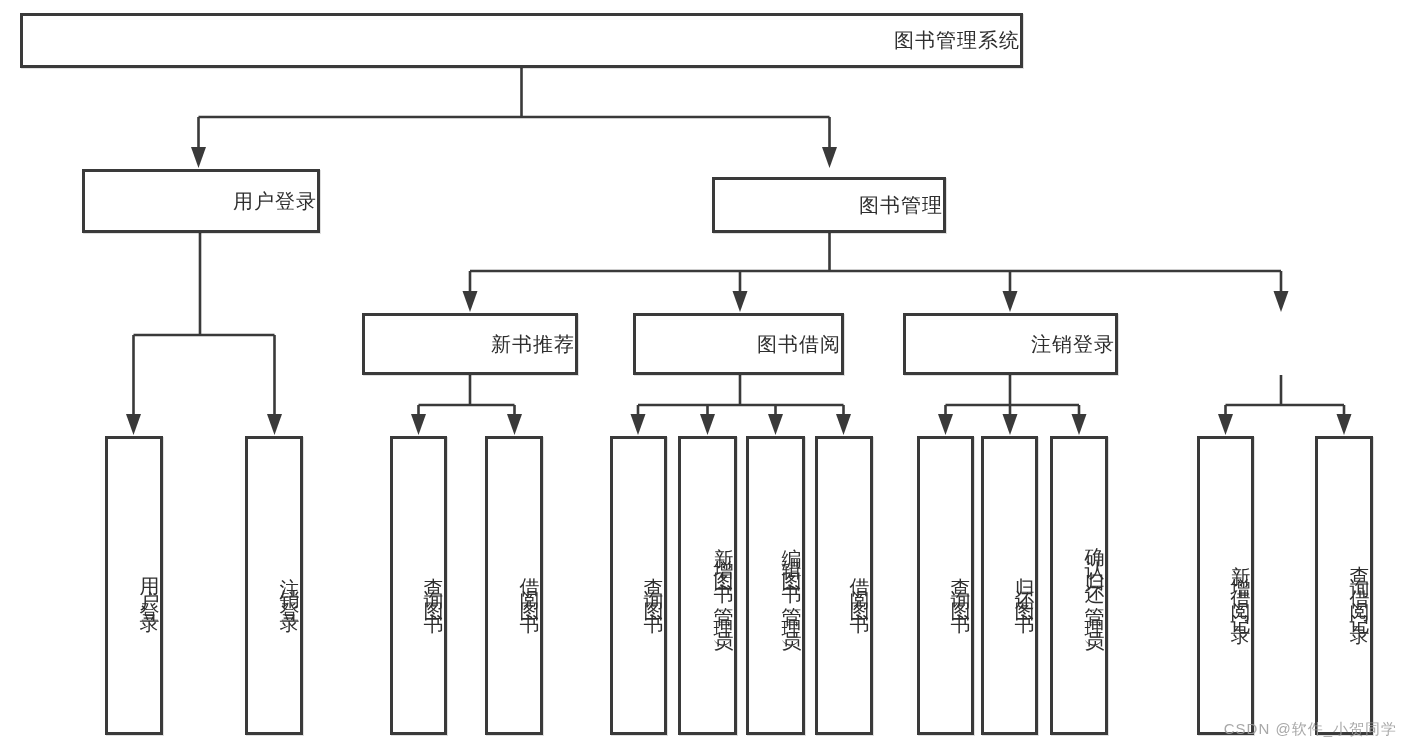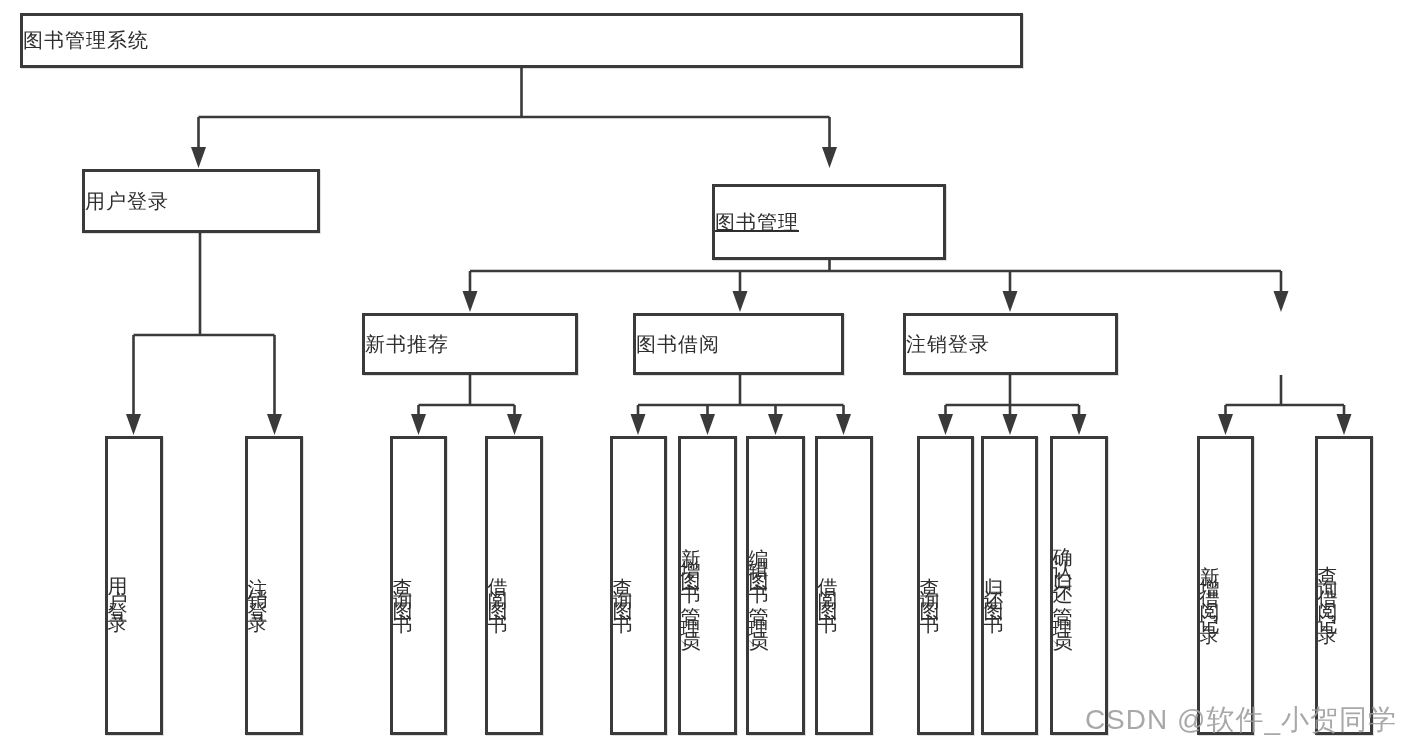--- a/index.html
+++ b/index.html
@@ -16,38 +16,38 @@
     left: 0; top: 0;
     width: 1405px; height: 747px;
   }
   .box {
     position: absolute;
     box-sizing: border-box;
     border: 3px solid #3a3a3a;
     background: #ffffff;
     display: flex;
     align-items: center;
-    justify-content: flex-start;
+    justify-content: flex-end;
     color: #2e2e2e;
     font-size: 20px;
     letter-spacing: 1px;
     box-shadow: 1px 1px 0 rgba(0,0,0,0.12);
   }
   .vbox span {
     writing-mode: vertical-rl;
     text-orientation: mixed;
     letter-spacing: 12px;
     font-size: 20px;
     line-height: 1;
   }
   .watermark {
     position: absolute;
     right: 8px;
     bottom: 8px;
-    font-size: 28px;
+    font-size: 15px;
     color: rgba(158,158,158,0.9);
     letter-spacing: 1px;
     white-space: nowrap;
     z-index: 10;
   }
 </style>
 </head>
 <body>
 
 <div class="canvas">
@@ -92,21 +92,21 @@
     </g>
   </svg>
 
   <div class="box" style="left:20px; top:13px; width:1003px; height:55px;">
     <span>图书管理系统</span>
   </div>
 
   <div class="box" style="left:82px; top:169px; width:238px; height:64px;">
     <span>用户登录</span>
   </div>
-  <div class="box" style="left:712px; top:184px; width:234px; height:76px;text-decoration:underline;">
+  <div class="box" style="left:712px; top:177px; width:234px; height:56px;">
     <span>图书管理</span>
   </div>
 
   <div class="box" style="left:362px; top:313px; width:216px; height:62px;">
     <span>新书推荐</span>
   </div>
   <div class="box" style="left:633px; top:313px; width:211px; height:62px;">
     <span>图书借阅</span>
   </div>
   <div class="box" style="left:903px; top:313px; width:215px; height:62px;">

